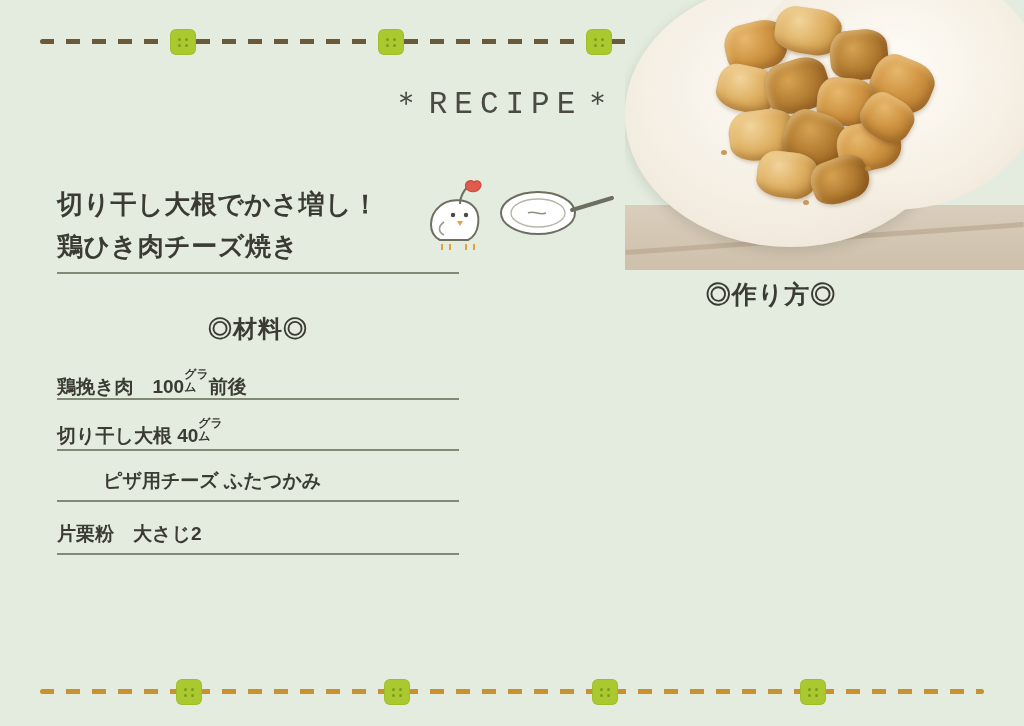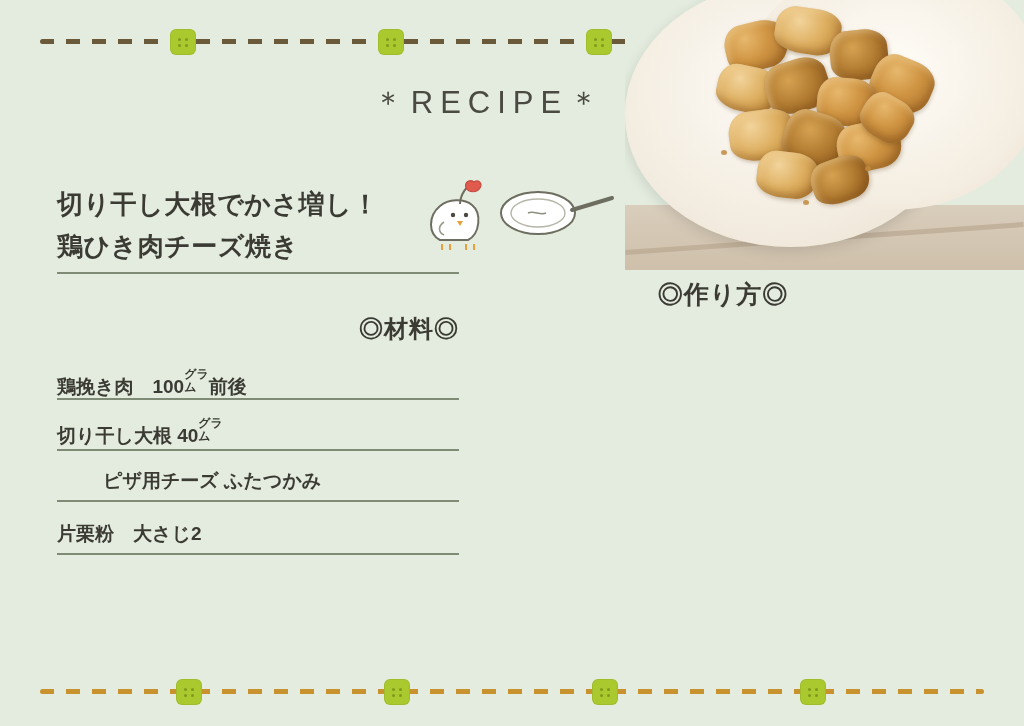--- a/index.html
+++ b/index.html
@@ -80,25 +80,25 @@
     background: #7d9a1e;
   }
   .button-deco .h1 { left: 8px; top: 9px; }
   .button-deco .h2 { left: 15px; top: 9px; }
   .button-deco .h3 { left: 8px; top: 15px; }
   .button-deco .h4 { left: 15px; top: 15px; }
 
   
   .recipe-word {
     position: absolute;
-    left: 367px;
+    left: 383px;
     top: 82px;
     width: 245px;
     text-align: center;
-    font-family: Liberation Sans, sans-serif;
+    font-family: Liberation Mono, monospace;
     font-size: 31px;
     letter-spacing: 7px;
     color: #4a4a42;
   }
 
   
   .photo {
     position: absolute;
     left: 625px;
     top: 0px;
@@ -182,21 +182,21 @@
     background: #6f7a63;
     opacity: .85;
   }
   .rule-title { left: 57px; top: 272px; width: 402px; }
 
   .ingredients-head {
     position: absolute;
     left: 57px;
     top: 313px;
     width: 402px;
-    text-align: right;
+    text-align: center;
     font-size: 24px;
     font-weight: bold;
     color: #3b3b33;
     letter-spacing: 1px;
   }
 
   .ing-item {
     position: absolute;
     left: 57px;
     font-size: 19px;
@@ -218,21 +218,21 @@
   .ing-3 { top: 521px; }
 
   .rule-0 { left: 57px; top: 398px; width: 402px; }
   .rule-1 { left: 57px; top: 449px; width: 402px; }
   .rule-2 { left: 57px; top: 500px; width: 402px; }
   .rule-3 { left: 57px; top: 553px; width: 402px; }
 
   
   .steps-head {
     position: absolute;
-    left: 508px;
+    left: 556px;
     top: 278px;
     width: 430px;
     text-align: center;
     font-size: 25px;
     font-weight: bold;
     color: #3b3b33;
     letter-spacing: 1px;
   }
   .steps {
     position: absolute;

